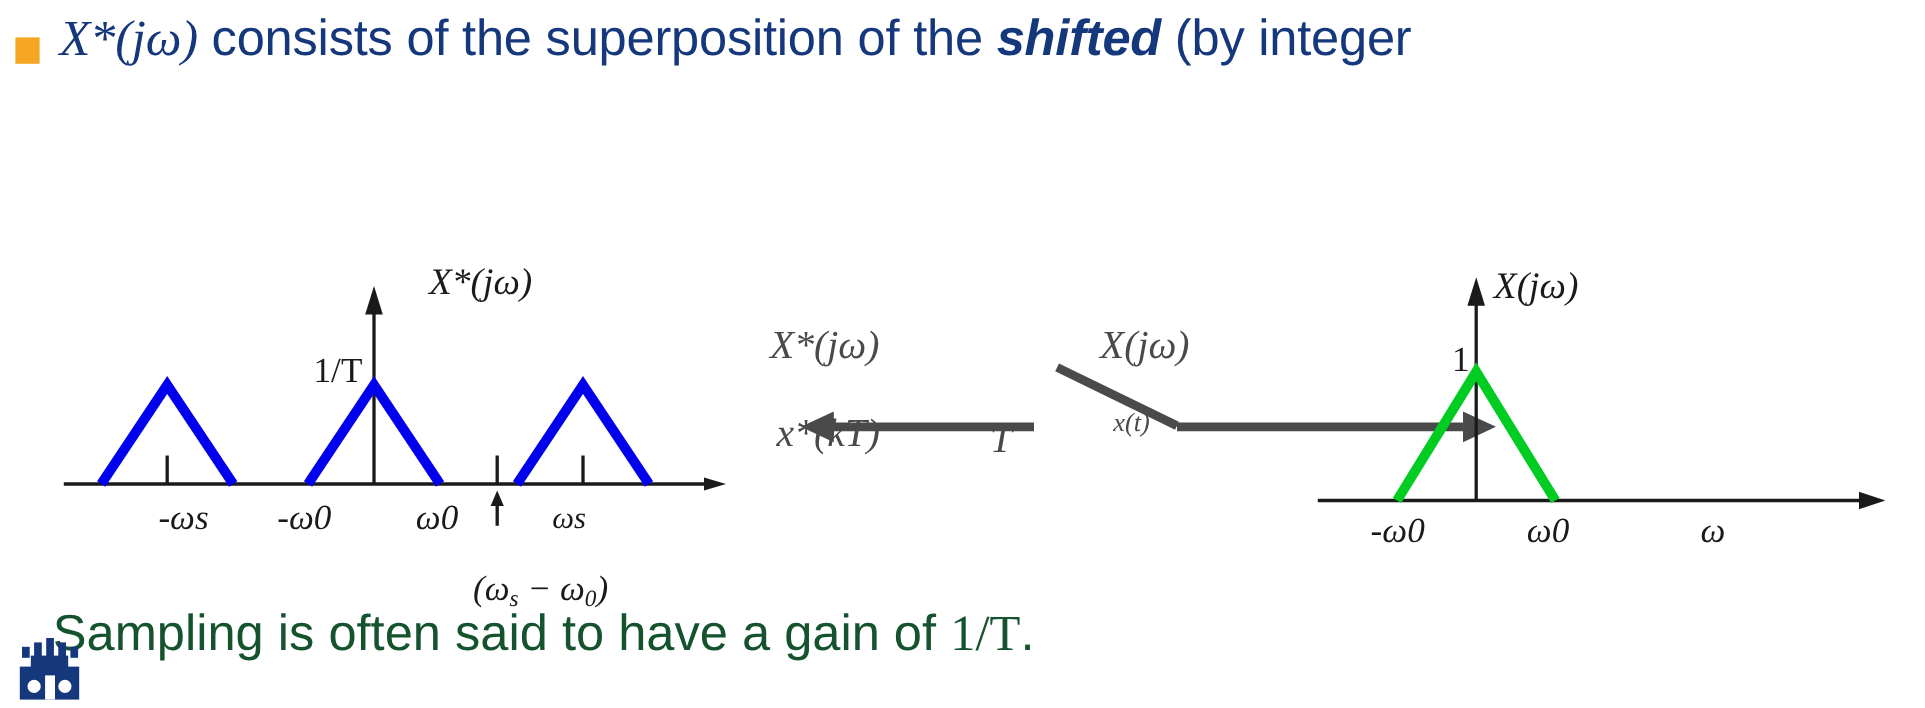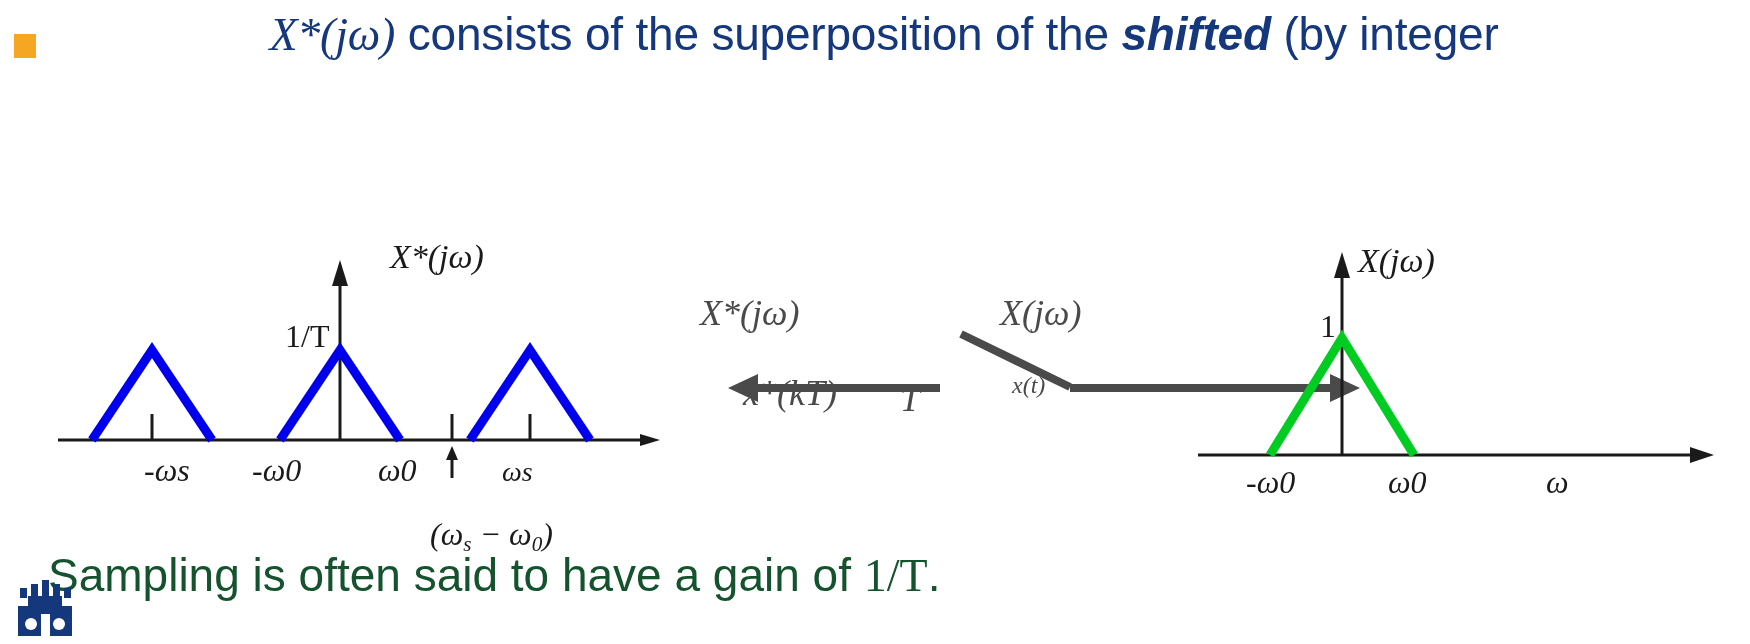--- a/index.html
+++ b/index.html
@@ -31,21 +31,20 @@
     background: #f5a623;
   }
   .bullet-text {
     margin: 0;
     padding-left: 40px;
     color: #15377c;
     font-size: 46px;
     line-height: 1.17;
     font-family: "Liberation Sans", sans-serif;
     letter-spacing: -0.2px;
-    text-align: center;
   }
   .bullet-line {
     display: block;
     white-space: nowrap;
   }
   .bullet-line.indent1 { padding-left: 10px; }
   .bullet-line.indent2 { padding-left: 24px; }
 
   .mi { font-family: "Liberation Serif", serif; font-style: italic; }
   .mr { font-family: "Liberation Serif", serif; font-style: normal; }
@@ -170,21 +169,21 @@
     <line x1="321" y1="64" x2="430" y2="117" stroke="#4a4a4a" stroke-width="8" stroke-linecap="butt"></line>
 
     <line x1="430" y1="118" x2="520" y2="118" stroke="#4a4a4a" stroke-width="8"></line>
   </svg>
   <svg width="220" height="200" viewBox="0 0 220 200" style="position:absolute;left:1160px;top:40px;">
     <line x1="0" y1="118" x2="170" y2="118" stroke="#4a4a4a" stroke-width="8"></line>
     <polygon points="170,104 200,118 170,132" fill="#4a4a4a"></polygon>
   </svg>
 
   <div class="mid-label" style="left:700px;top:62px;font-size:36px;">X*(jω)</div>
-  <div class="mid-label" style="left:706px;top:142px;font-size:36px;margin-left:37px;">x*(kT)</div>
+  <div class="mid-label" style="left:706px;top:142px;font-size:36px;">x*(kT)</div>
   <div class="mid-label" style="left:900px;top:148px;font-size:36px;">T</div>
   <div class="mid-label" style="left:1000px;top:62px;font-size:36px;">X(jω)</div>
   <div class="mid-label" style="left:1012px;top:142px;font-size:24px;">x(t)</div>
 
   <svg width="560" height="240" viewBox="0 0 560 240" style="position:absolute;left:1190px;top:8px;">
 
     <line x1="8" y1="217" x2="500" y2="217" stroke="#1a1a1a" stroke-width="3"></line>
     <polygon points="500,209 524,217 500,225" fill="#1a1a1a"></polygon>
 
     <line x1="152" y1="217" x2="152" y2="34" stroke="#1a1a1a" stroke-width="3"></line>

